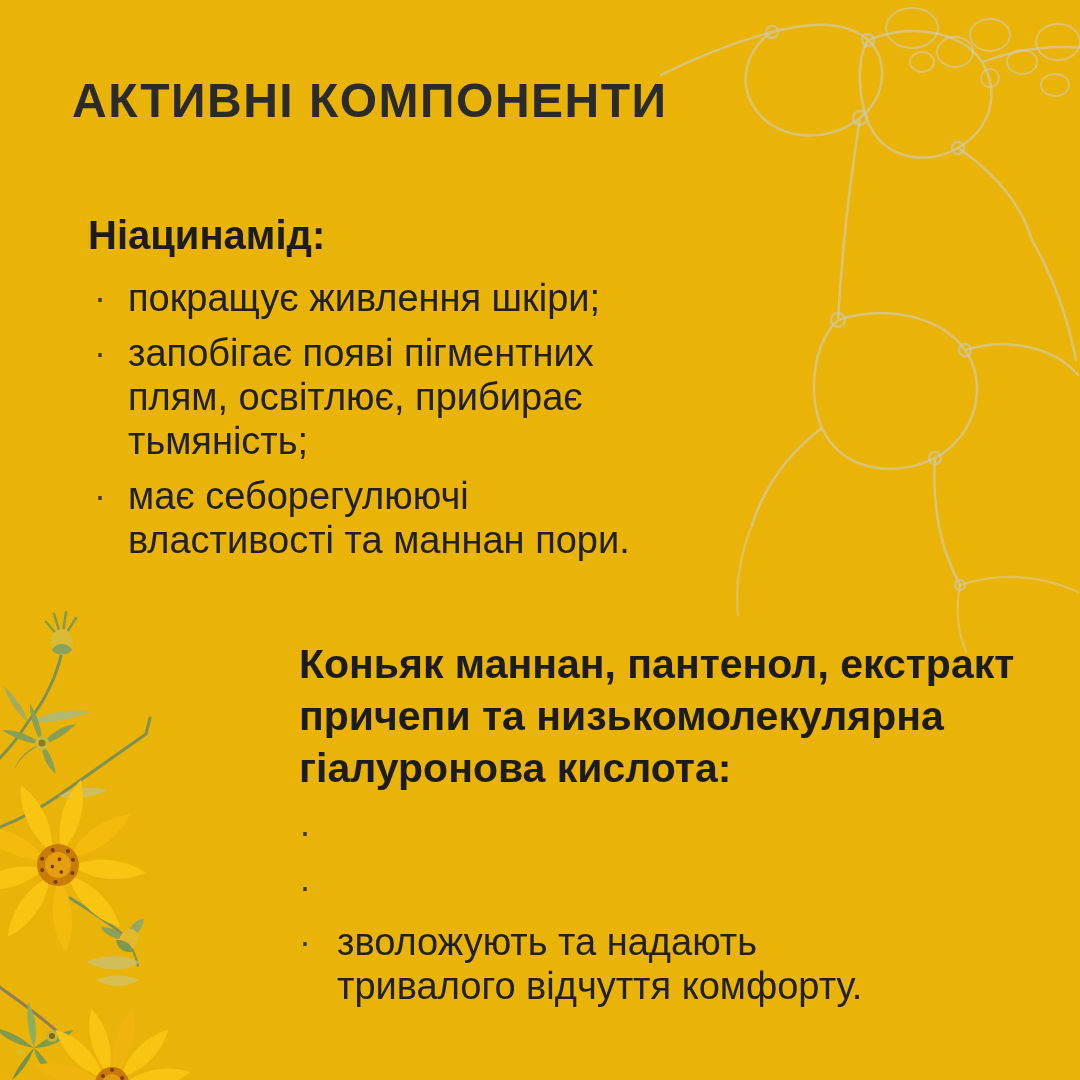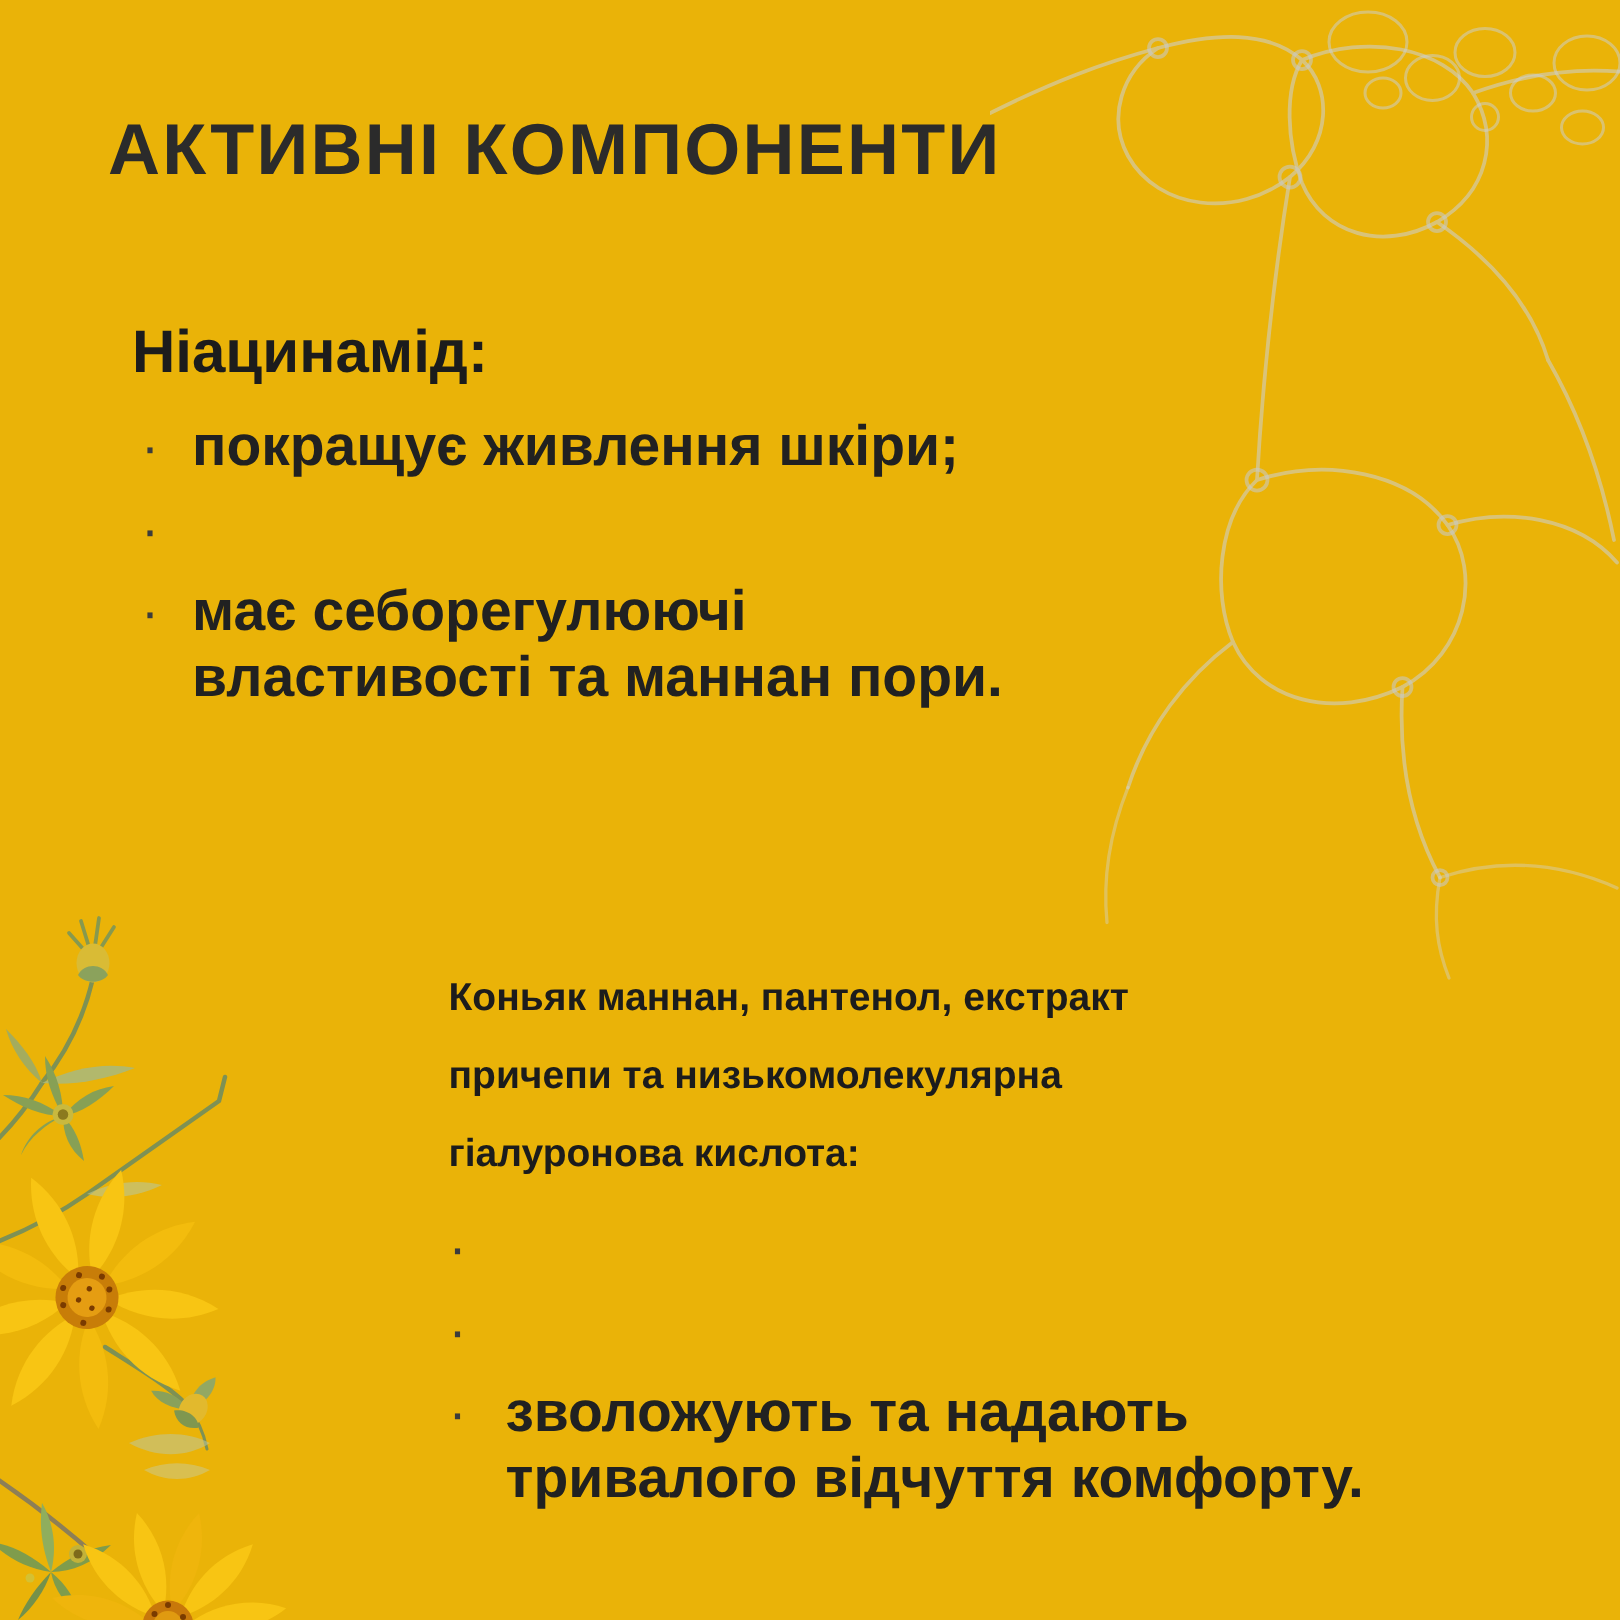--- a/index.html
+++ b/index.html
@@ -18,32 +18,32 @@
     font-size:48px;font-weight:600;letter-spacing:1.5px;
     color:#2b2b2b;line-height:1.05;
   }
   .section{position:absolute;}
   .sec1{left:72px;top:194px;width:640px;}
   .sec2{left:283px;top:622px;width:770px;}
   .sec-heading{
     margin:16px;font-weight:700;color:#1c1c1c;white-space:pre-line;
   }
   .sec1 .sec-heading{font-size:40px;line-height:50px;margin-bottom:16px;}
-  .sec2 .sec-heading{font-size:26px;line-height:52px;margin-bottom:16px;}
+  .sec2 .sec-heading{font-size:41px;line-height:52px;margin-bottom:16px;}
   ul.bullets{list-style:none;margin:0;padding:0;}
   ul.bullets li{
     display:flex;align-items:flex-start;
     font-size:38px;line-height:44px;color:#212121;
     margin-bottom:11px;
   }
   ul.bullets li:last-child{margin-bottom:0;}
   .dot{flex:none;color:#3c3c3c;font-size:36px;line-height:44px;}
   .sec1 .dot{width:34px;margin-left:22px;}
   .sec2 .dot{width:38px;margin-left:16px;}
-  .li-text{white-space:pre-line;font-weight:bold;}
+  .li-text{white-space:pre-line;}
 </style>
 </head>
 <body>
 
 <div class="canvas">
 
   <svg class="molecules" viewBox="0 0 420 660" aria-hidden="true">
     <g stroke="#ccd1d6" fill="none" stroke-width="2.5" opacity="0.55" stroke-linejoin="round" stroke-linecap="round">
       <path d="M-5,78 C40,55 75,42 112,32"></path>
       <path d="M112,32 C150,22 185,20 208,40 C228,58 228,95 200,118 C165,146 112,140 92,104 C78,78 88,48 112,32 Z"></path>
@@ -189,20 +189,23 @@
 
   <section class="section sec1">
     <h2 class="sec-heading">Ніацинамід:</h2>
     <ul class="bullets">
       <li>
         <span class="dot">·</span>
         <span class="li-text">покращує живлення шкіри;</span>
       </li>
       <li>
         <span class="dot">·</span>
+        <span class="li-text">запобігає появі пігментних
+плям, освітлює, прибирає
+тьмяність;</span>
       </li>
       <li>
         <span class="dot">·</span>
         <span class="li-text">має себорегулюючі
 властивості та маннан пори.</span>
       </li>
     </ul>
   </section>
 
   <section class="section sec2">

